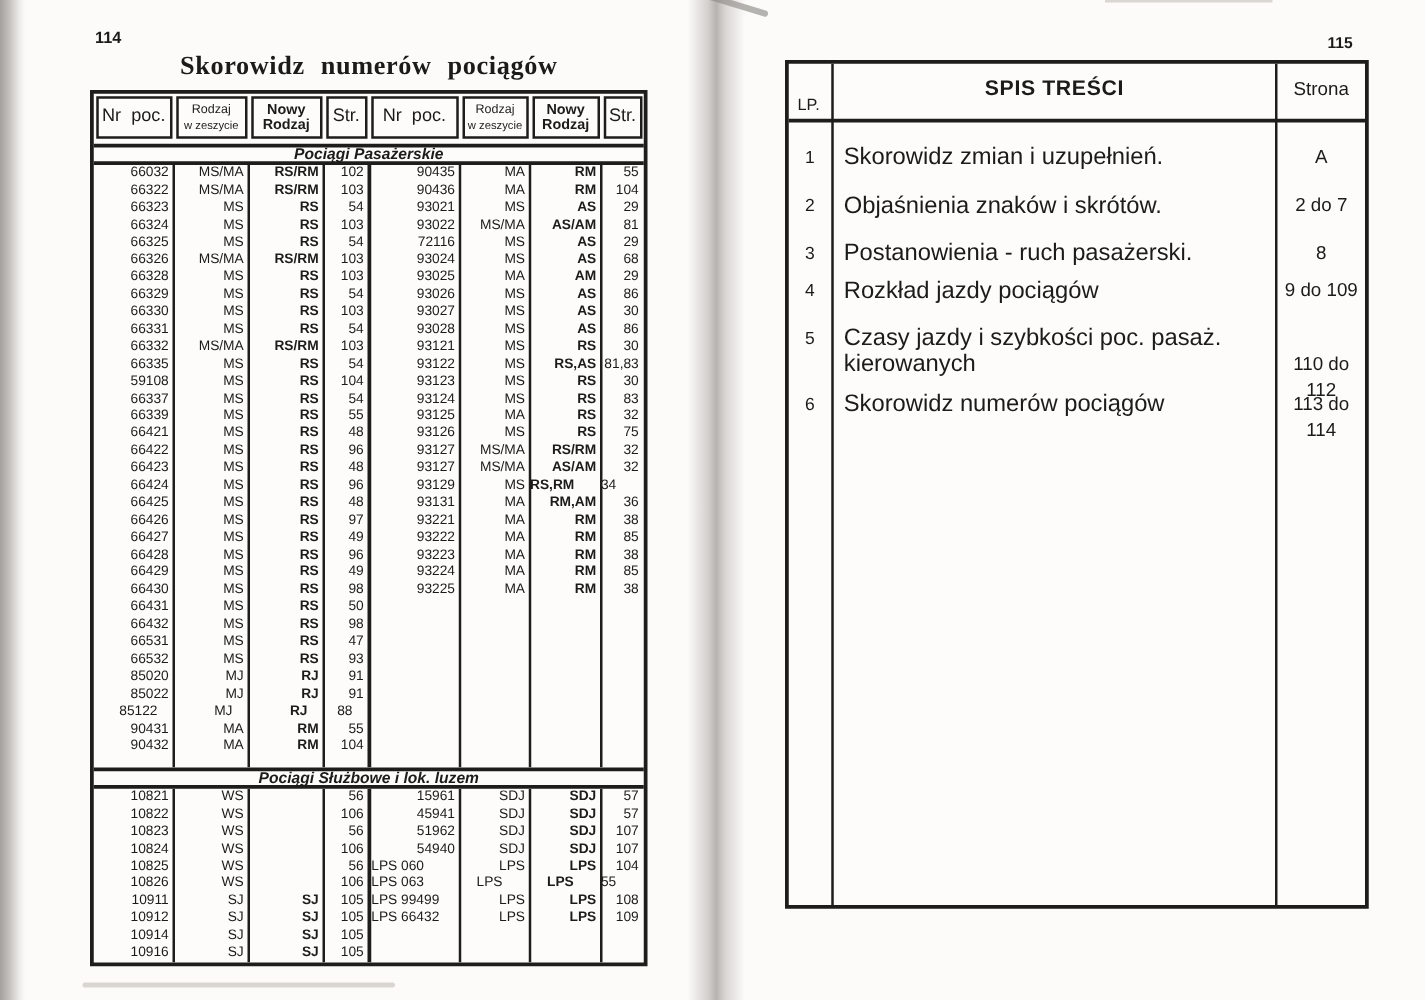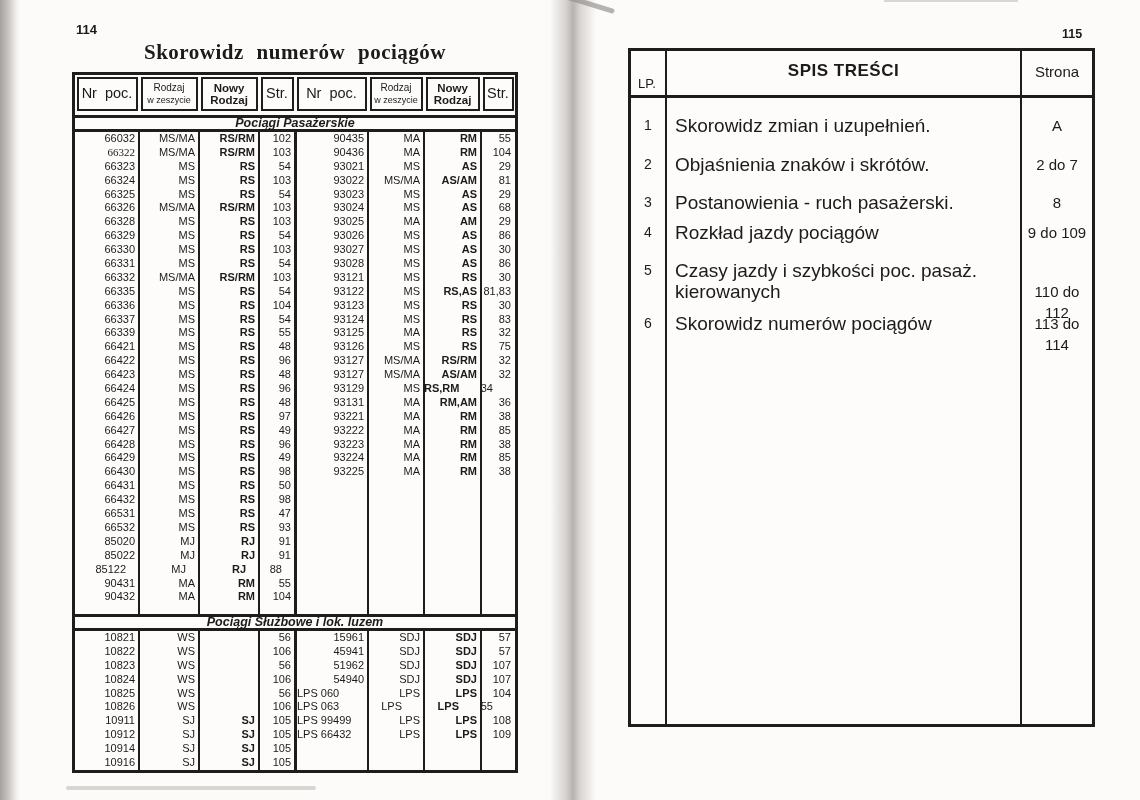--- a/index.html
+++ b/index.html
@@ -113,21 +113,21 @@
     <div class="band band1">Pociągi Pasażerskie</div>
     <div class="dataarea data1" id="data1">
       <div class="half lh" id="sec0-left">
           <div class="trow">
             <div class="tcell" style="width: 64px;">66032</div>
             <div class="tcell" style="width: 60px;">MS/MA</div>
             <div class="tcell b" style="width: 60px;">RS/RM</div>
             <div class="tcell" style="width: 36px;">102</div>
           </div>
           <div class="trow">
-            <div class="tcell" style="width: 64px; font-family: Liberation Serif, serif;">66322</div>
+            <div class="tcell" style="width: 64px;">66322</div>
             <div class="tcell" style="width: 60px;">MS/MA</div>
             <div class="tcell b" style="width: 60px;">RS/RM</div>
             <div class="tcell" style="width: 36px;">103</div>
           </div>
           <div class="trow">
             <div class="tcell" style="width: 64px;">66323</div>
             <div class="tcell" style="width: 60px;">MS</div>
             <div class="tcell b" style="width: 60px;">RS</div>
             <div class="tcell" style="width: 36px;">54</div>
           </div>
@@ -179,21 +179,21 @@
             <div class="tcell b" style="width: 60px;">RS/RM</div>
             <div class="tcell" style="width: 36px;">103</div>
           </div>
           <div class="trow">
             <div class="tcell" style="width: 64px;">66335</div>
             <div class="tcell" style="width: 60px;">MS</div>
             <div class="tcell b" style="width: 60px;">RS</div>
             <div class="tcell" style="width: 36px;">54</div>
           </div>
           <div class="trow">
-            <div class="tcell" style="width: 64px;">66336</div>
+            <div class="tcell" style="width: 64px;">59108</div>
             <div class="tcell" style="width: 60px;">MS</div>
             <div class="tcell b" style="width: 60px;">RS</div>
             <div class="tcell" style="width: 36px;">104</div>
           </div>
           <div class="trow">
             <div class="tcell" style="width: 64px;">66337</div>
             <div class="tcell" style="width: 60px;">MS</div>
             <div class="tcell b" style="width: 60px;">RS</div>
             <div class="tcell" style="width: 36px;">54</div>
           </div>
@@ -337,21 +337,21 @@
             <div class="tcell b" style="width: 57px;">AS</div>
             <div class="tcell" style="width: 34px;">29</div>
           </div>
           <div class="trow">
             <div class="tcell" style="width: 73px;">93022</div>
             <div class="tcell" style="width: 56px;">MS/MA</div>
             <div class="tcell b" style="width: 57px;">AS/AM</div>
             <div class="tcell" style="width: 34px;">81</div>
           </div>
           <div class="trow">
-            <div class="tcell" style="width: 73px;">93023</div>
+            <div class="tcell" style="width: 73px;">72116</div>
             <div class="tcell" style="width: 56px;">MS</div>
             <div class="tcell b" style="width: 57px;">AS</div>
             <div class="tcell" style="width: 34px;">29</div>
           </div>
           <div class="trow">
             <div class="tcell" style="width: 73px;">93024</div>
             <div class="tcell" style="width: 56px;">MS</div>
             <div class="tcell b" style="width: 57px;">AS</div>
             <div class="tcell" style="width: 34px;">68</div>
           </div>

